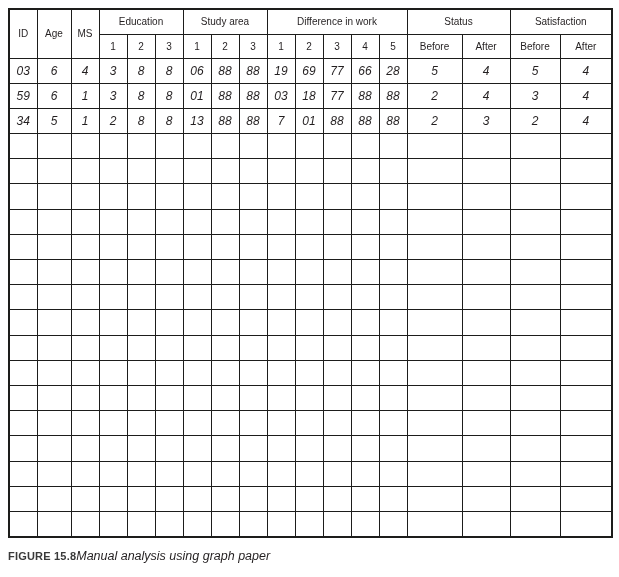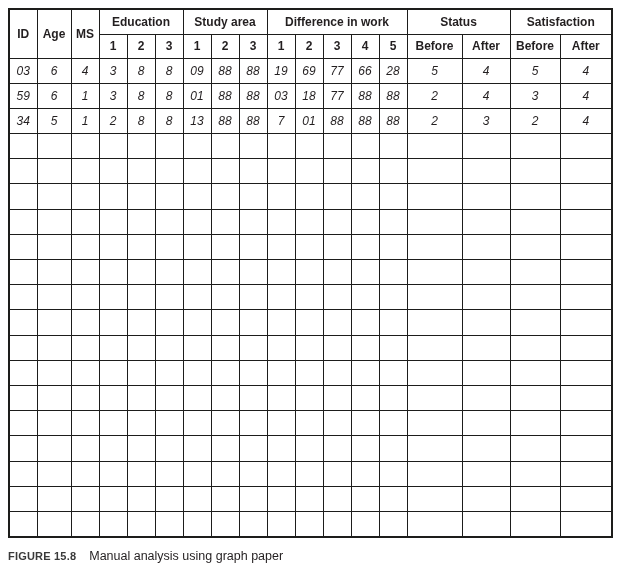--- a/index.html
+++ b/index.html
@@ -24,22 +24,22 @@
   }
   table.grid th, table.grid td {
     border: 1.4px solid var(--grid);
     padding: 0;
     text-align: center;
     vertical-align: middle;
     overflow: hidden;
     white-space: nowrap;
   }
   thead th {
-    font-weight: bold;
-    font-size: 12px;
+    font-weight: normal;
+    font-size: 10px;
     color: var(--ink);
   }
   thead tr.group-row th { height: 25px; }
   thead tr.sub-row th { height: 24px; }
   tbody td {
     height: 25.2px;
     font-size: 12px;
     font-style: italic;
     color: var(--ink);
   }
@@ -53,22 +53,22 @@
     align-items: baseline;
   }
   .cap-label {
     font-weight: 700;
     font-size: 11px;
     letter-spacing: 0.2px;
     color: #3a3a3a;
     font-stretch: condensed;
   }
   .cap-text {
+    font-style: italic;
     font-size: 12.5px;
-    margin-left: 13px;
     color: var(--ink);
   }
 </style>
 </head>
 <body>
 
 <div class="page">
   <table class="grid">
     <colgroup id="cols">
         <col style="width: 28px;">
@@ -120,21 +120,21 @@
         </tr>
       </thead>
     <tbody id="tbody">
         <tr>
           <td>03</td>
           <td>6</td>
           <td>4</td>
           <td>3</td>
           <td>8</td>
           <td>8</td>
-          <td>09</td>
+          <td>06</td>
           <td>88</td>
           <td>88</td>
           <td>19</td>
           <td>69</td>
           <td>77</td>
           <td>66</td>
           <td>28</td>
           <td>5</td>
           <td>4</td>
           <td>5</td>

